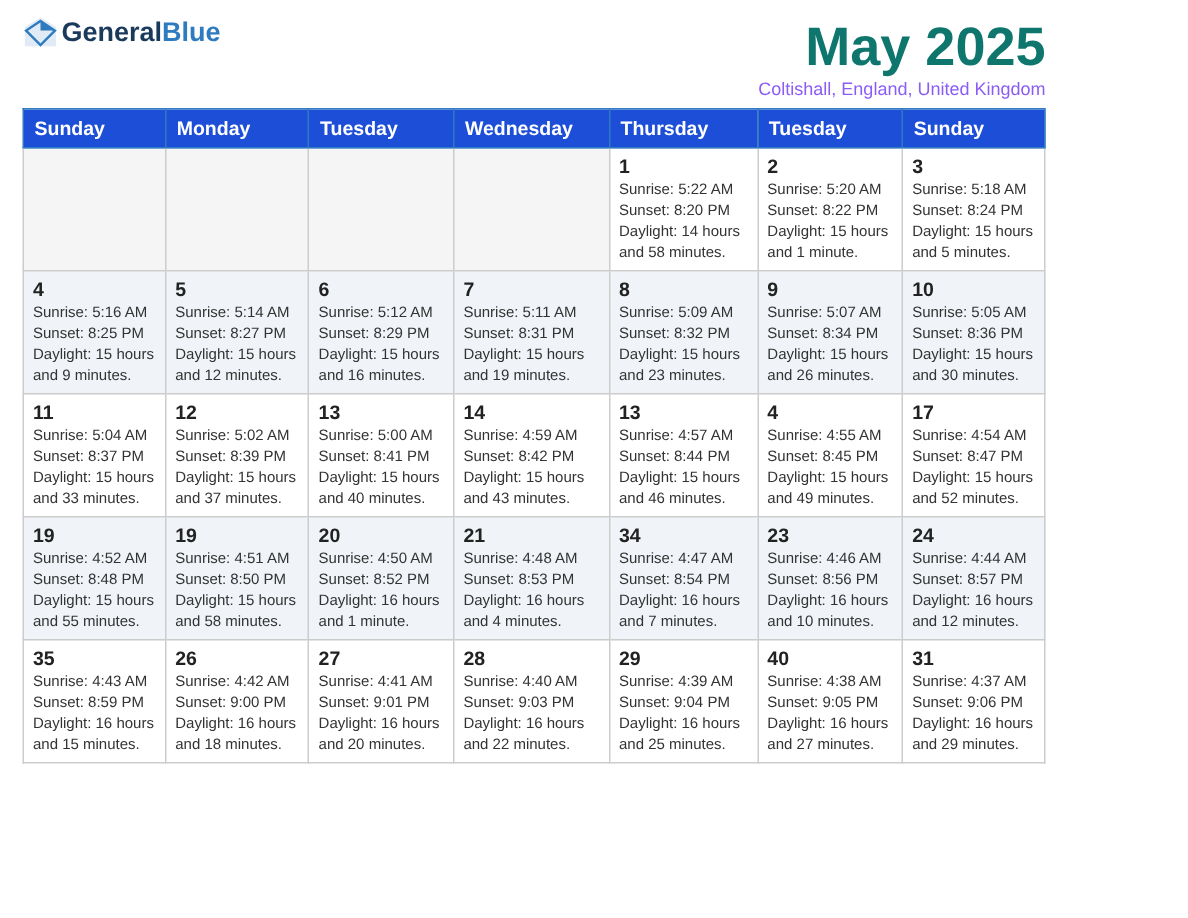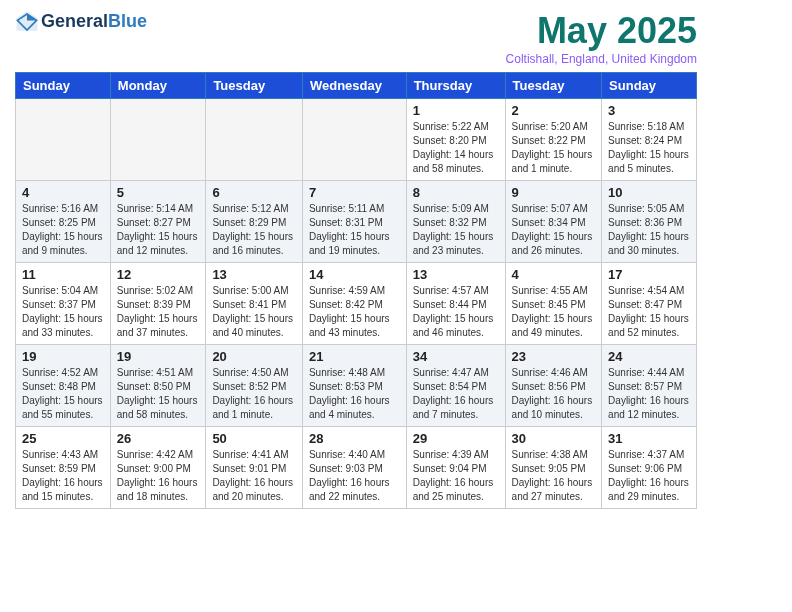--- a/index.html
+++ b/index.html
@@ -161,41 +161,41 @@
             <div class="day-num">23</div>
             <div class="day-info">Sunrise: 4:46 AM<br>Sunset: 8:56 PM<br>Daylight: 16 hours<br>and 10 minutes.</div>
           </td>
           <td>
             <div class="day-num">24</div>
             <div class="day-info">Sunrise: 4:44 AM<br>Sunset: 8:57 PM<br>Daylight: 16 hours<br>and 12 minutes.</div>
           </td>
         </tr>
         <tr>
           <td>
-            <div class="day-num">25</div>
+            <div class="day-num">35</div>
             <div class="day-info">Sunrise: 4:43 AM<br>Sunset: 8:59 PM<br>Daylight: 16 hours<br>and 15 minutes.</div>
           </td>
           <td>
             <div class="day-num">26</div>
             <div class="day-info">Sunrise: 4:42 AM<br>Sunset: 9:00 PM<br>Daylight: 16 hours<br>and 18 minutes.</div>
           </td>
           <td>
-            <div class="day-num">50</div>
+            <div class="day-num">27</div>
             <div class="day-info">Sunrise: 4:41 AM<br>Sunset: 9:01 PM<br>Daylight: 16 hours<br>and 20 minutes.</div>
           </td>
           <td>
             <div class="day-num">28</div>
             <div class="day-info">Sunrise: 4:40 AM<br>Sunset: 9:03 PM<br>Daylight: 16 hours<br>and 22 minutes.</div>
           </td>
           <td>
             <div class="day-num">29</div>
             <div class="day-info">Sunrise: 4:39 AM<br>Sunset: 9:04 PM<br>Daylight: 16 hours<br>and 25 minutes.</div>
           </td>
           <td>
-            <div class="day-num">30</div>
+            <div class="day-num">40</div>
             <div class="day-info">Sunrise: 4:38 AM<br>Sunset: 9:05 PM<br>Daylight: 16 hours<br>and 27 minutes.</div>
           </td>
           <td>
             <div class="day-num">31</div>
             <div class="day-info">Sunrise: 4:37 AM<br>Sunset: 9:06 PM<br>Daylight: 16 hours<br>and 29 minutes.</div>
           </td>
         </tr>
       </tbody>
   </table>
 </div>

